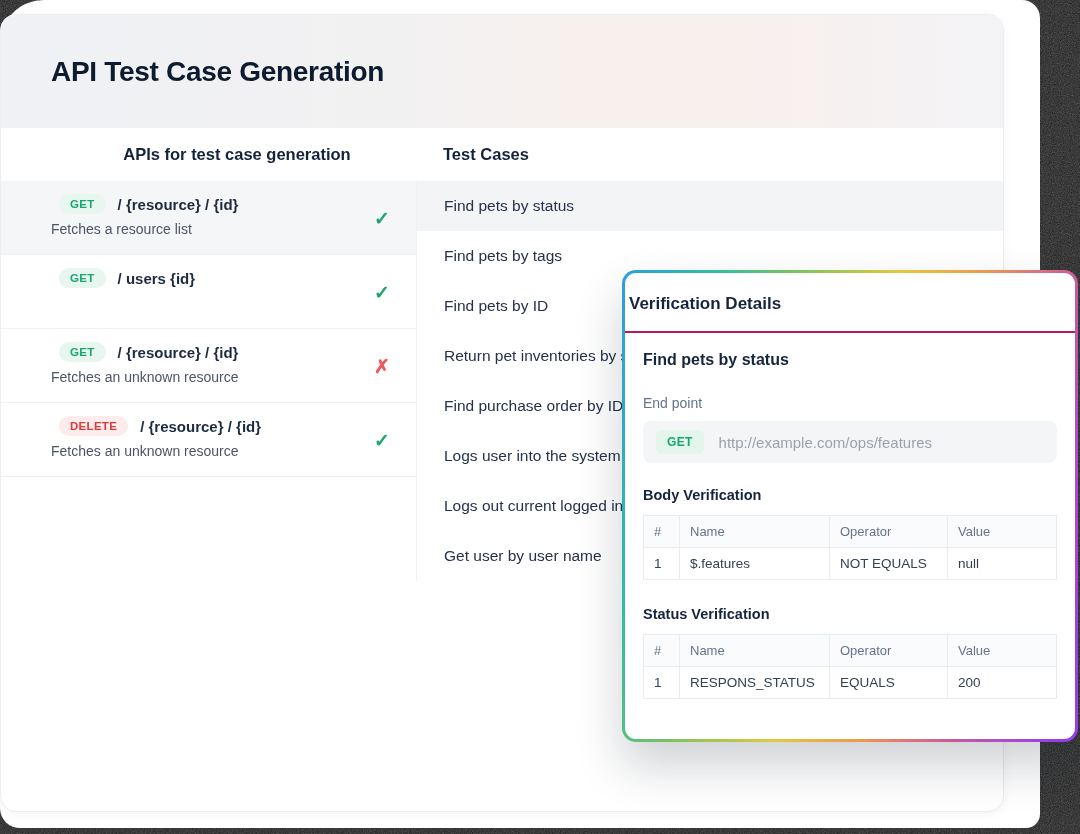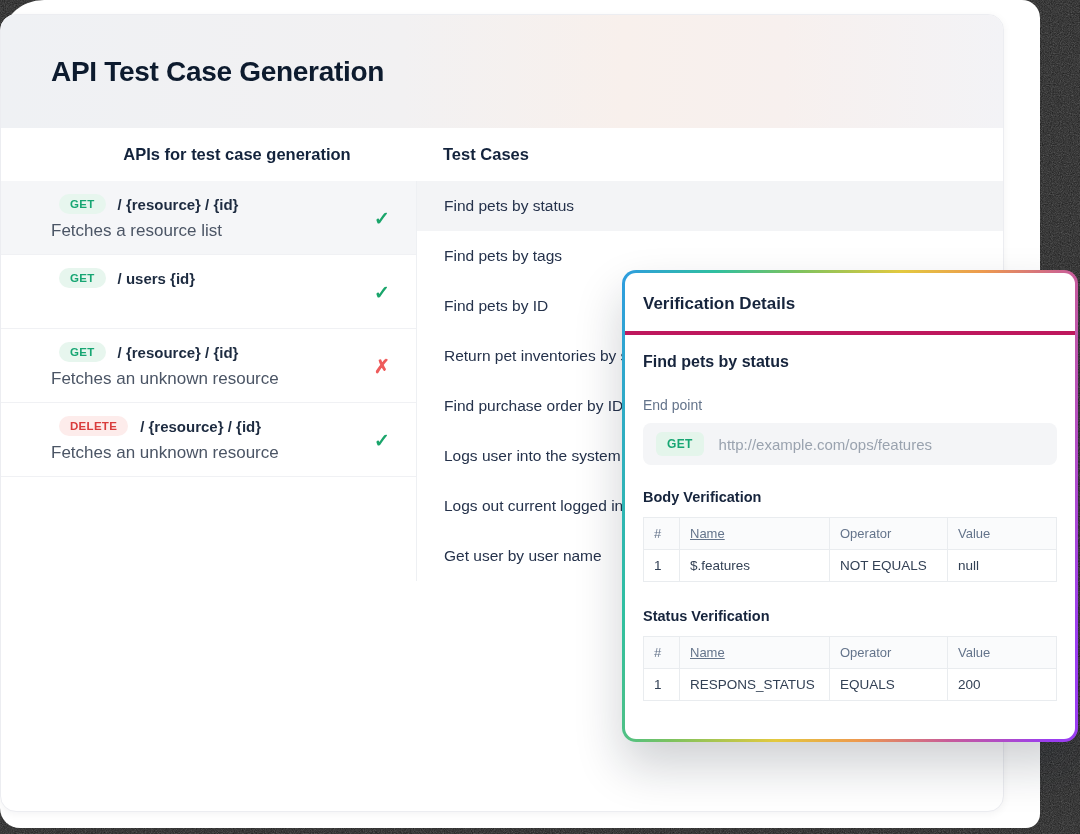--- a/index.html
+++ b/index.html
@@ -44,21 +44,21 @@
   }
   .api-item.selected { background:#f5f6f8; border-bottom-color:#f0f1f4; }
   .api-row1 { display:flex; align-items:center; gap:12px; margin-bottom:7px; }
   .method-badge {
     display:inline-block; font-size:11.5px; font-weight:700; letter-spacing:.3px;
     padding:4px 11px; border-radius:999px; margin-left:8px;
   }
   .method-badge.get { color:#17a673; background:#e7f6ee; }
   .method-badge.delete { color:#d93c3c; background:#fdeceb; }
   .api-path { font-size:15px; font-weight:700; color:#1d2b40; }
-  .api-desc { font-size:17px; color:#4b5565; }
+  .api-desc { font-size:14px; color:#4b5565; }
   .status-icon {
     position:absolute; right:26px; top:50%; transform:translateY(-50%);
     font-size:19px; font-weight:900; line-height:1;
   }
   .status-icon.pass { color:#1aa56b; }
   .status-icon.fail { color:#ee5b5b; }
 
   
   .testcase-list { flex:1; border-left:1px solid #eef0f3; }
   .tc-row { height:50px; display:flex; align-items:center; padding-left:27px; }
@@ -66,21 +66,21 @@
   .tc-label { font-size:15.5px; color:#25324b; white-space:nowrap; }
 
   
   .overlay-border {
     position:absolute; left:622px; top:270px; width:456px; height:472px; z-index:5;
     border-radius:14px; padding:3px;
     background:linear-gradient(105deg,#2e9ce0 0%,#2fbfa0 16%,#7cc25f 30%,#e3c93f 48%,#ed9a4e 62%,#c75b9b 78%,#9a3df0 95%);
     box-shadow:0 24px 48px rgba(15,23,42,.20);
   }
   .overlay-panel { width:100%; height:100%; background:#fff; border-radius:11px; overflow:hidden; }
-  .overlay-header { padding:21px 18px 17px 18px; border-bottom:4px solid #be185d; }
+  .overlay-header { padding:21px 18px 17px 4px; border-bottom:2px solid #be185d; }
   .overlay-title { font-size:17px; font-weight:700; color:#16243c; }
   .overlay-body { padding:18px; }
   .vtest-name { font-size:16px; font-weight:700; color:#16243c; margin-bottom:26px; }
   .endpoint-label { font-size:14px; color:#64748b; margin-bottom:10px; }
   .endpoint-box {
     height:42px; background:#f4f5f7; border-radius:8px;
     display:flex; align-items:center; padding:0 13px; margin-bottom:24px;
   }
   .endpoint-method {
     font-size:12px; font-weight:700; letter-spacing:.3px; color:#17a673;
@@ -90,21 +90,21 @@
   .ver-heading { font-size:14.5px; font-weight:700; color:#16243c; margin-bottom:12px; }
   .ver-table { width:100%; border-collapse:collapse; margin-bottom:26px; }
   .ver-table th {
     background:#fafbfc; color:#64748b; font-size:13px; font-weight:500; text-align:left;
     padding:8px 10px; border:1px solid #e9ecef;
   }
   .ver-table td {
     color:#334155; font-size:13.5px; padding:8px 10px; border:1px solid #e9ecef; background:#fff;
   }
   .ver-table .c-num { width:36px; }
-  .ver-table .c-name { width:150px;text-decoration:underline; }
+  .ver-table .c-name { width:150px; }
   .ver-table .c-op { width:118px; }
   .ver-table.last { margin-bottom:0; }
 </style>
 </head>
 <body>
 
 <svg class="bg-noise" width="1080" height="834">
   <filter id="grain">
     <feTurbulence type="fractalNoise" baseFrequency="0.9" numOctaves="2" stitchTiles="stitch"></feTurbulence>
     <feColorMatrix type="saturate" values="0"></feColorMatrix>

